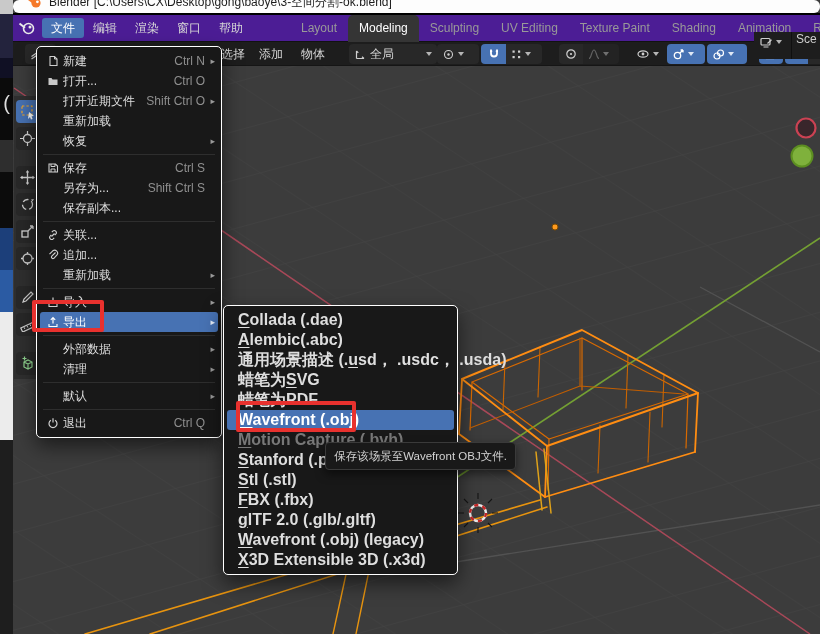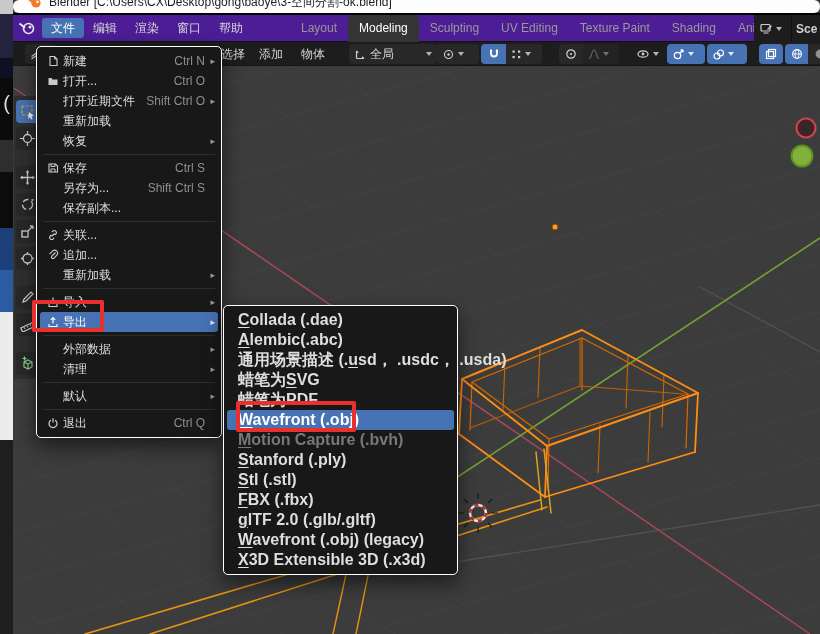--- a/index.html
+++ b/index.html
@@ -14,21 +14,21 @@
   #titlebar .txt{font-size:12px;color:#1c1c1c;white-space:nowrap;}
   #winborder{position:absolute;left:13px;top:13px;width:807px;height:2px;background:#000;z-index:3;}
   
   #menubar{position:absolute;left:13px;top:15px;width:807px;height:27px;background:#4c1d95;display:flex;align-items:center;z-index:3;border-bottom:1px solid #121212;box-sizing:border-box;}
   #menubar .logo{margin:0 6px 0 5px;}
   .mb{height:20px;line-height:20px;padding:0 9px;border-radius:3px;color:#d6d6d6;font-size:12px;white-space:nowrap;}
   .mb.active{background:#4772b3;color:#fff;}
   #tabs{display:flex;align-items:center;margin-left:38px;height:27px;}
   .tab{padding:0 11px;height:27px;line-height:27px;font-size:12px;color:#999;white-space:nowrap;}
   .tab.active{background:#353535;color:#fff;border-radius:5px 5px 0 0;}
-  #scenearea{position:absolute;right:0;top:15px;height:27px;display:flex;align-items:center;z-index:4;background:#1d1d1d;font-weight:bold;}
+  #scenearea{position:absolute;right:0;top:32px;height:27px;display:flex;z-index:4;background:#1d1d1d;}
   #scenearea .sep{width:1px;height:27px;background:#0f0f0f;margin:0 4px;}
   #scenearea .lbl{font-size:12px;color:#cfcfcf;width:24px;overflow:hidden;white-space:nowrap;}
   
   #vheader{position:absolute;left:13px;top:42px;width:807px;height:24px;background:#1d1d1d;z-index:3;border-bottom:1px solid #151515;box-sizing:border-box;}
   #vheader .abs{position:absolute;top:0;height:24px;display:flex;align-items:center;}
   #vheader .txt{font-size:12px;color:#d6d6d6;white-space:nowrap;}
   .pill{display:flex;align-items:center;background:#282828;border-radius:4px;height:20px;padding:0 5px;gap:3px;}
   .pill.blue{background:#4772b3;}
   .pill.dim{opacity:.55;}
   .caret{width:0;height:0;border-left:3px solid transparent;border-right:3px solid transparent;border-top:4px solid #b5b5b5;display:inline-block;}
@@ -519,17 +519,20 @@
     <div class="srow hl"><u>W</u>avefront (.obj)</div>
     <div class="srow dim"><u>M</u>otion Capture (.bvh)</div>
     <div class="srow"><u>S</u>tanford (.ply)</div>
     <div class="srow"><u>S</u>tl (.stl)</div>
     <div class="srow"><u>F</u>BX (.fbx)</div>
     <div class="srow"><u>g</u>lTF 2.0 (.glb/.gltf)</div>
     <div class="srow"><u>W</u>avefront (.obj) (legacy)</div>
     <div class="srow"><u>X</u>3D Extensible 3D (.x3d)</div>
   </div>
 
+  <div id="tooltip">
+    <span>保存该场景至Wavefront OBJ文件.</span>
+  </div>
 
   <div id="redbox-export" class="redbox"></div>
   <div id="redbox-wavefront" class="redbox"></div>
 
 </div>
 
 </body></html>

